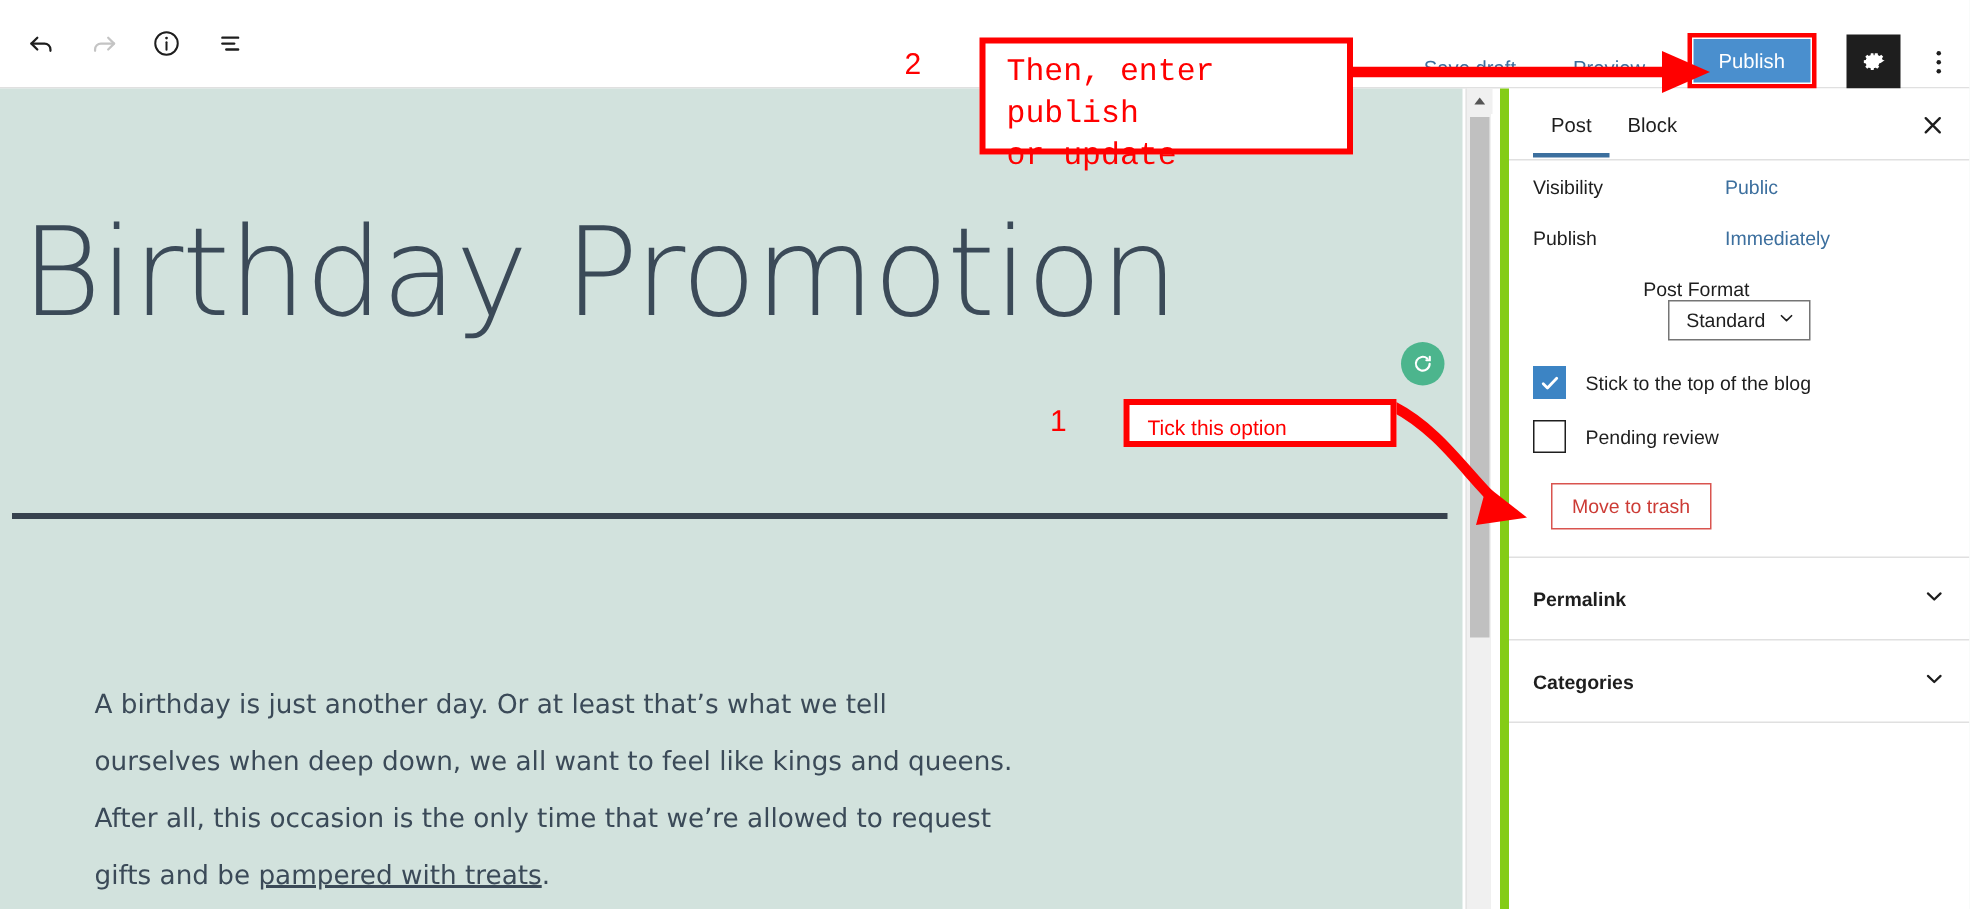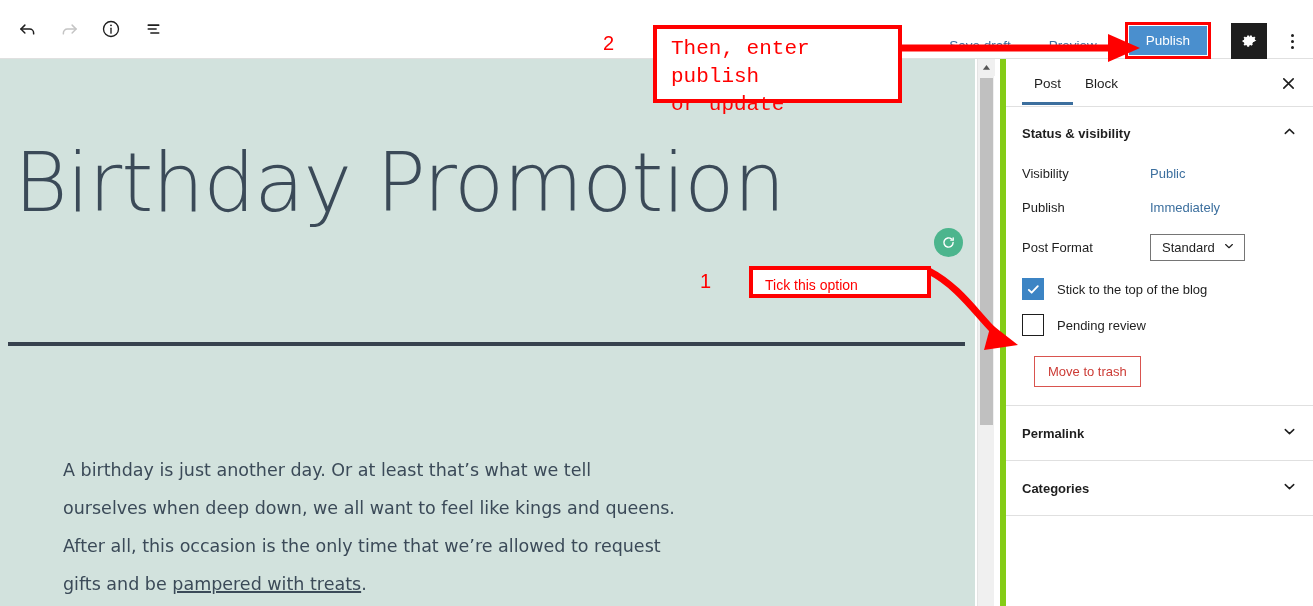--- a/index.html
+++ b/index.html
@@ -163,21 +163,21 @@
   .sb-row {
     display: flex; align-items: center;
     padding: 8px 16px;
     font-size: 13px; color: #1e1e1e;
     min-height: 34px;
   }
   .sb-row .lbl { width: 128px; color: #1e1e1e; }
   .sb-row .val {
     color: #3c6f9e; cursor: pointer; font-size: 13px;
   }
-  .sb-row.fmt { padding-top: 10px; padding-bottom: 10px; }
+  .sb-row.fmt { padding-top: 10px; padding-bottom: 10px; flex-direction: column; }
   .sel-box {
     border: 1px solid #757575; background: #fff;
     font-size: 13px; color: #1e1e1e;
     padding: 5px 9px 5px 11px;
     display: flex; align-items: center; gap: 8px;
     cursor: pointer;
   }
   .cb-row {
     display: flex; align-items: center; gap: 13px;
     padding: 7px 16px; font-size: 13px; color: #1e1e1e;
@@ -327,28 +327,20 @@
     <div class="sb-tabs">
       <div class="sb-tab active">Post</div>
       <div class="sb-tab">Block</div>
       <div class="sb-close">
         <svg width="15" height="15" viewBox="0 0 16 16" stroke="currentColor" stroke-width="1.7" stroke-linecap="round">
           <path d="M3 3l10 10M13 3L3 13"></path>
         </svg>
       </div>
     </div>
 
-    <div class="sb-section-head">
-      <span>Status &amp; visibility</span>
-      <span>
-        <svg width="15" height="15" viewBox="0 0 16 16" fill="none" stroke="#1e1e1e" stroke-width="1.6" stroke-linecap="round" stroke-linejoin="round">
-          <path d="M3.5 10L8 5.7 12.5 10"></path>
-        </svg>
-      </span>
-    </div>
 
     <div class="sb-row">
       <span class="lbl">Visibility</span>
       <span class="val">Public</span>
     </div>
 
     <div class="sb-row">
       <span class="lbl">Publish</span>
       <span class="val">Immediately</span>
     </div>

